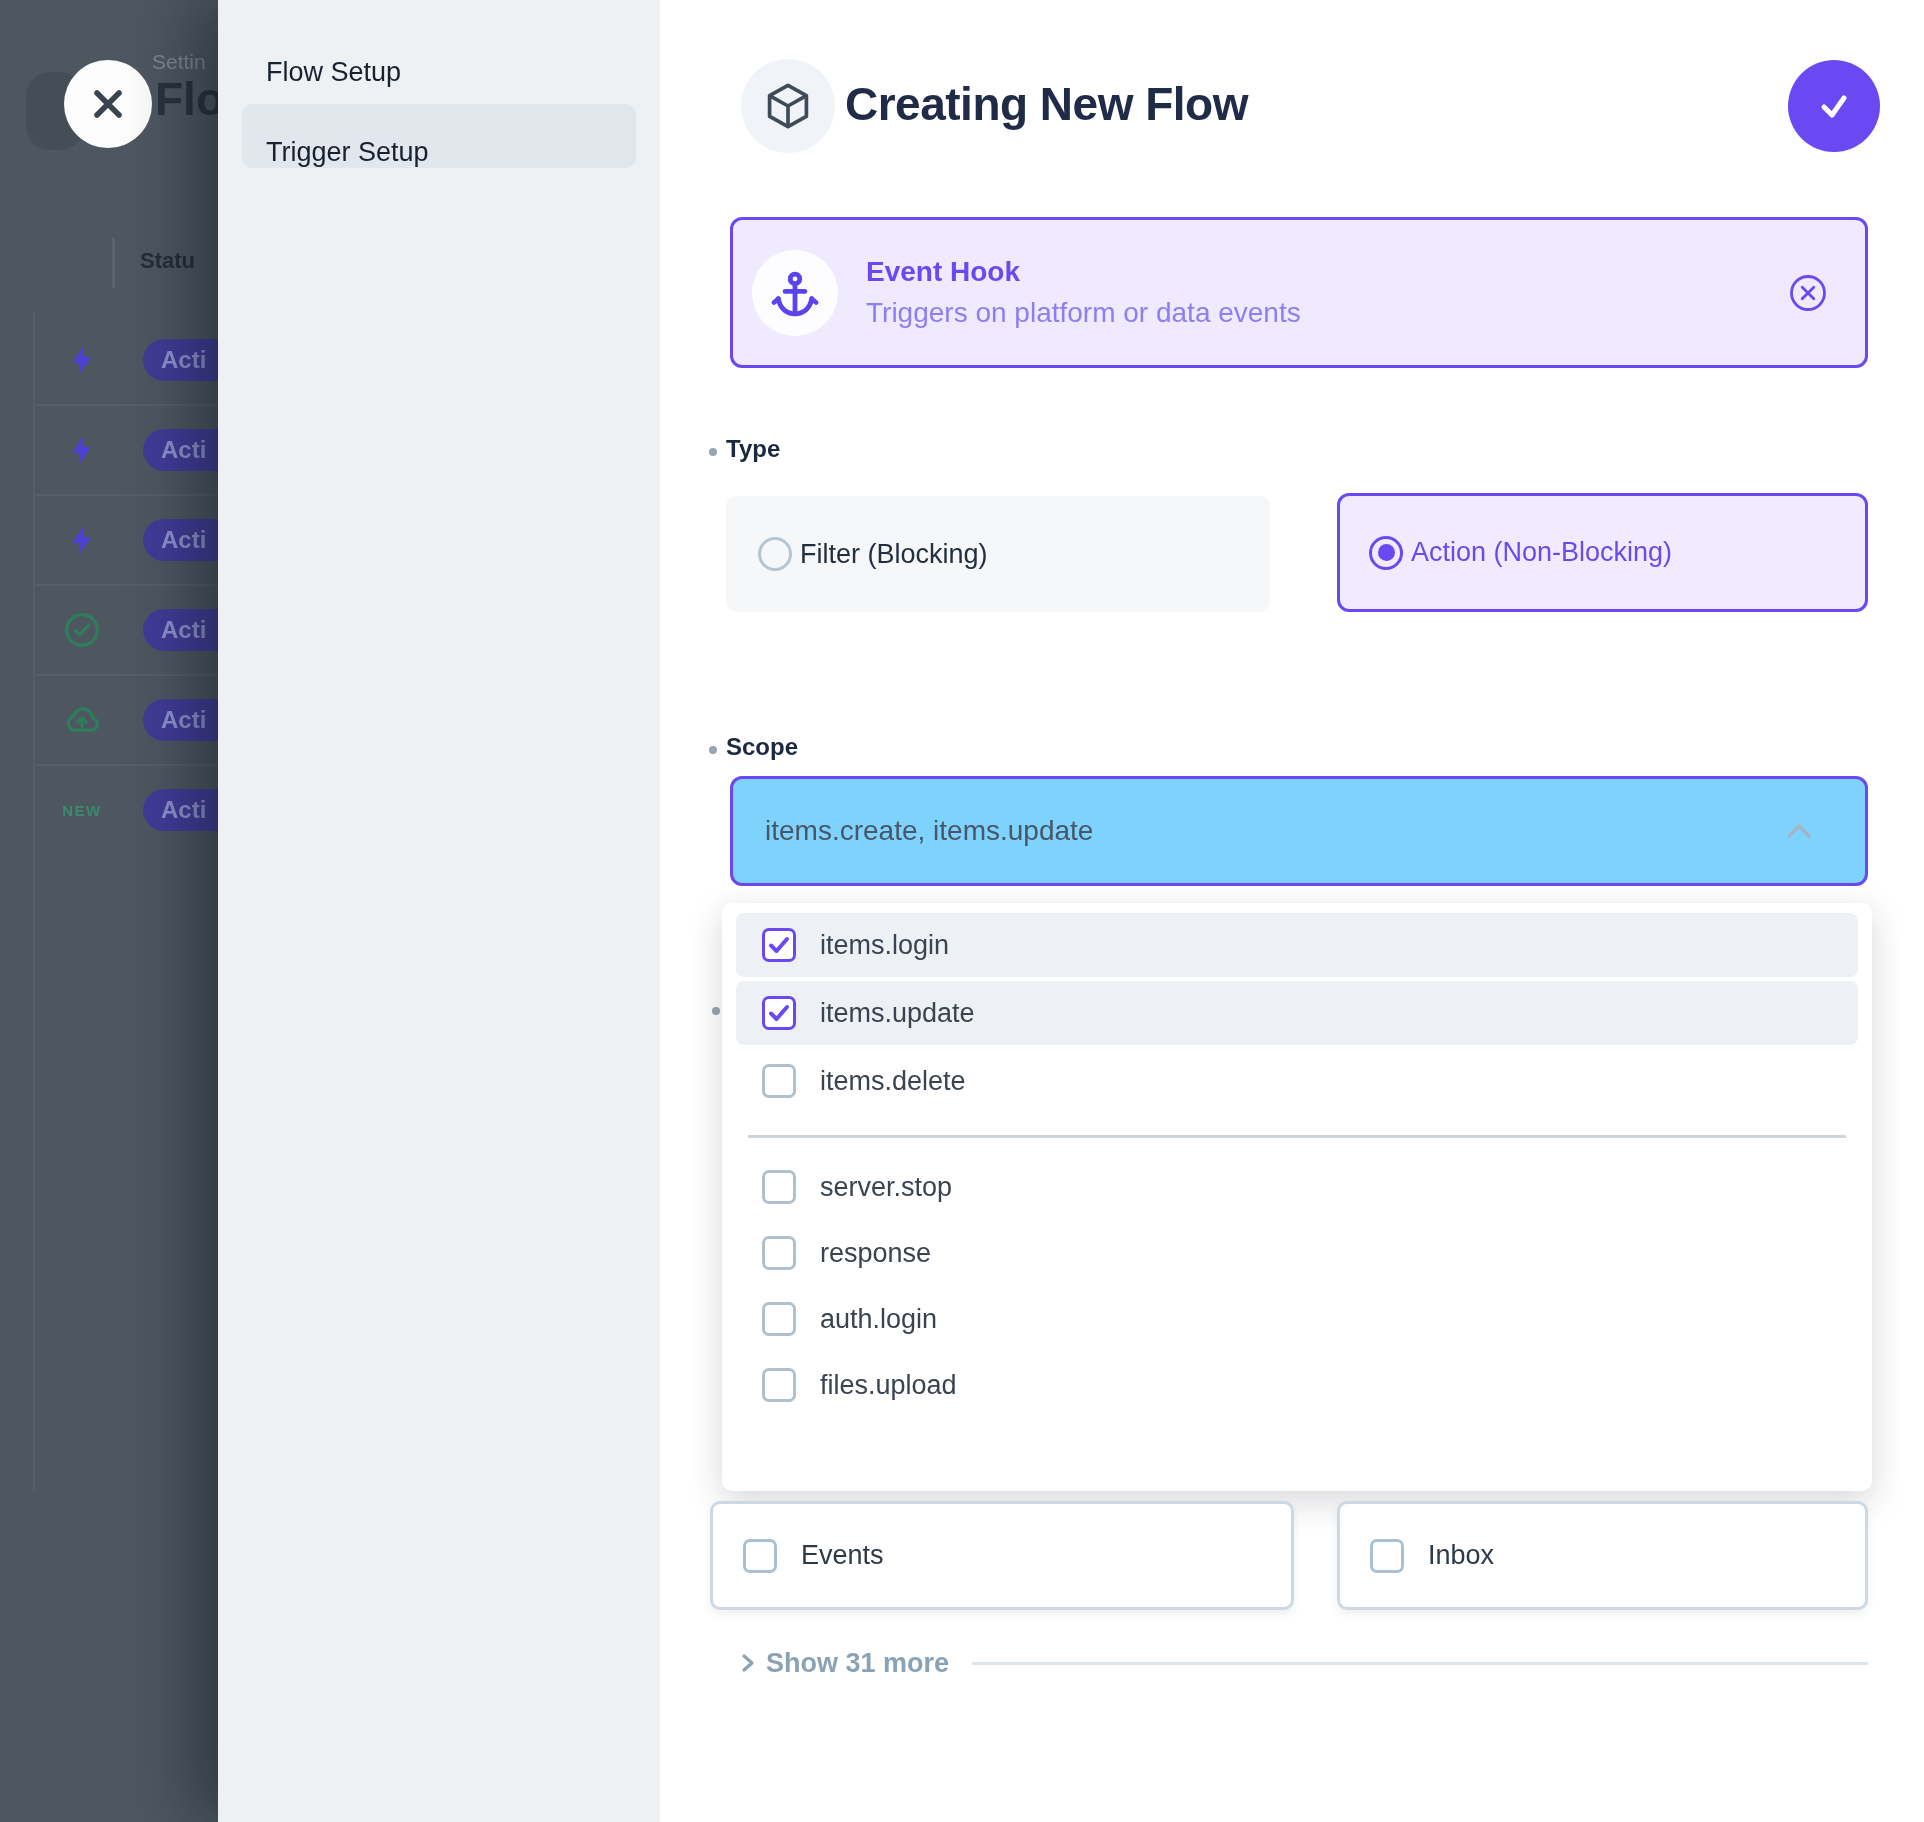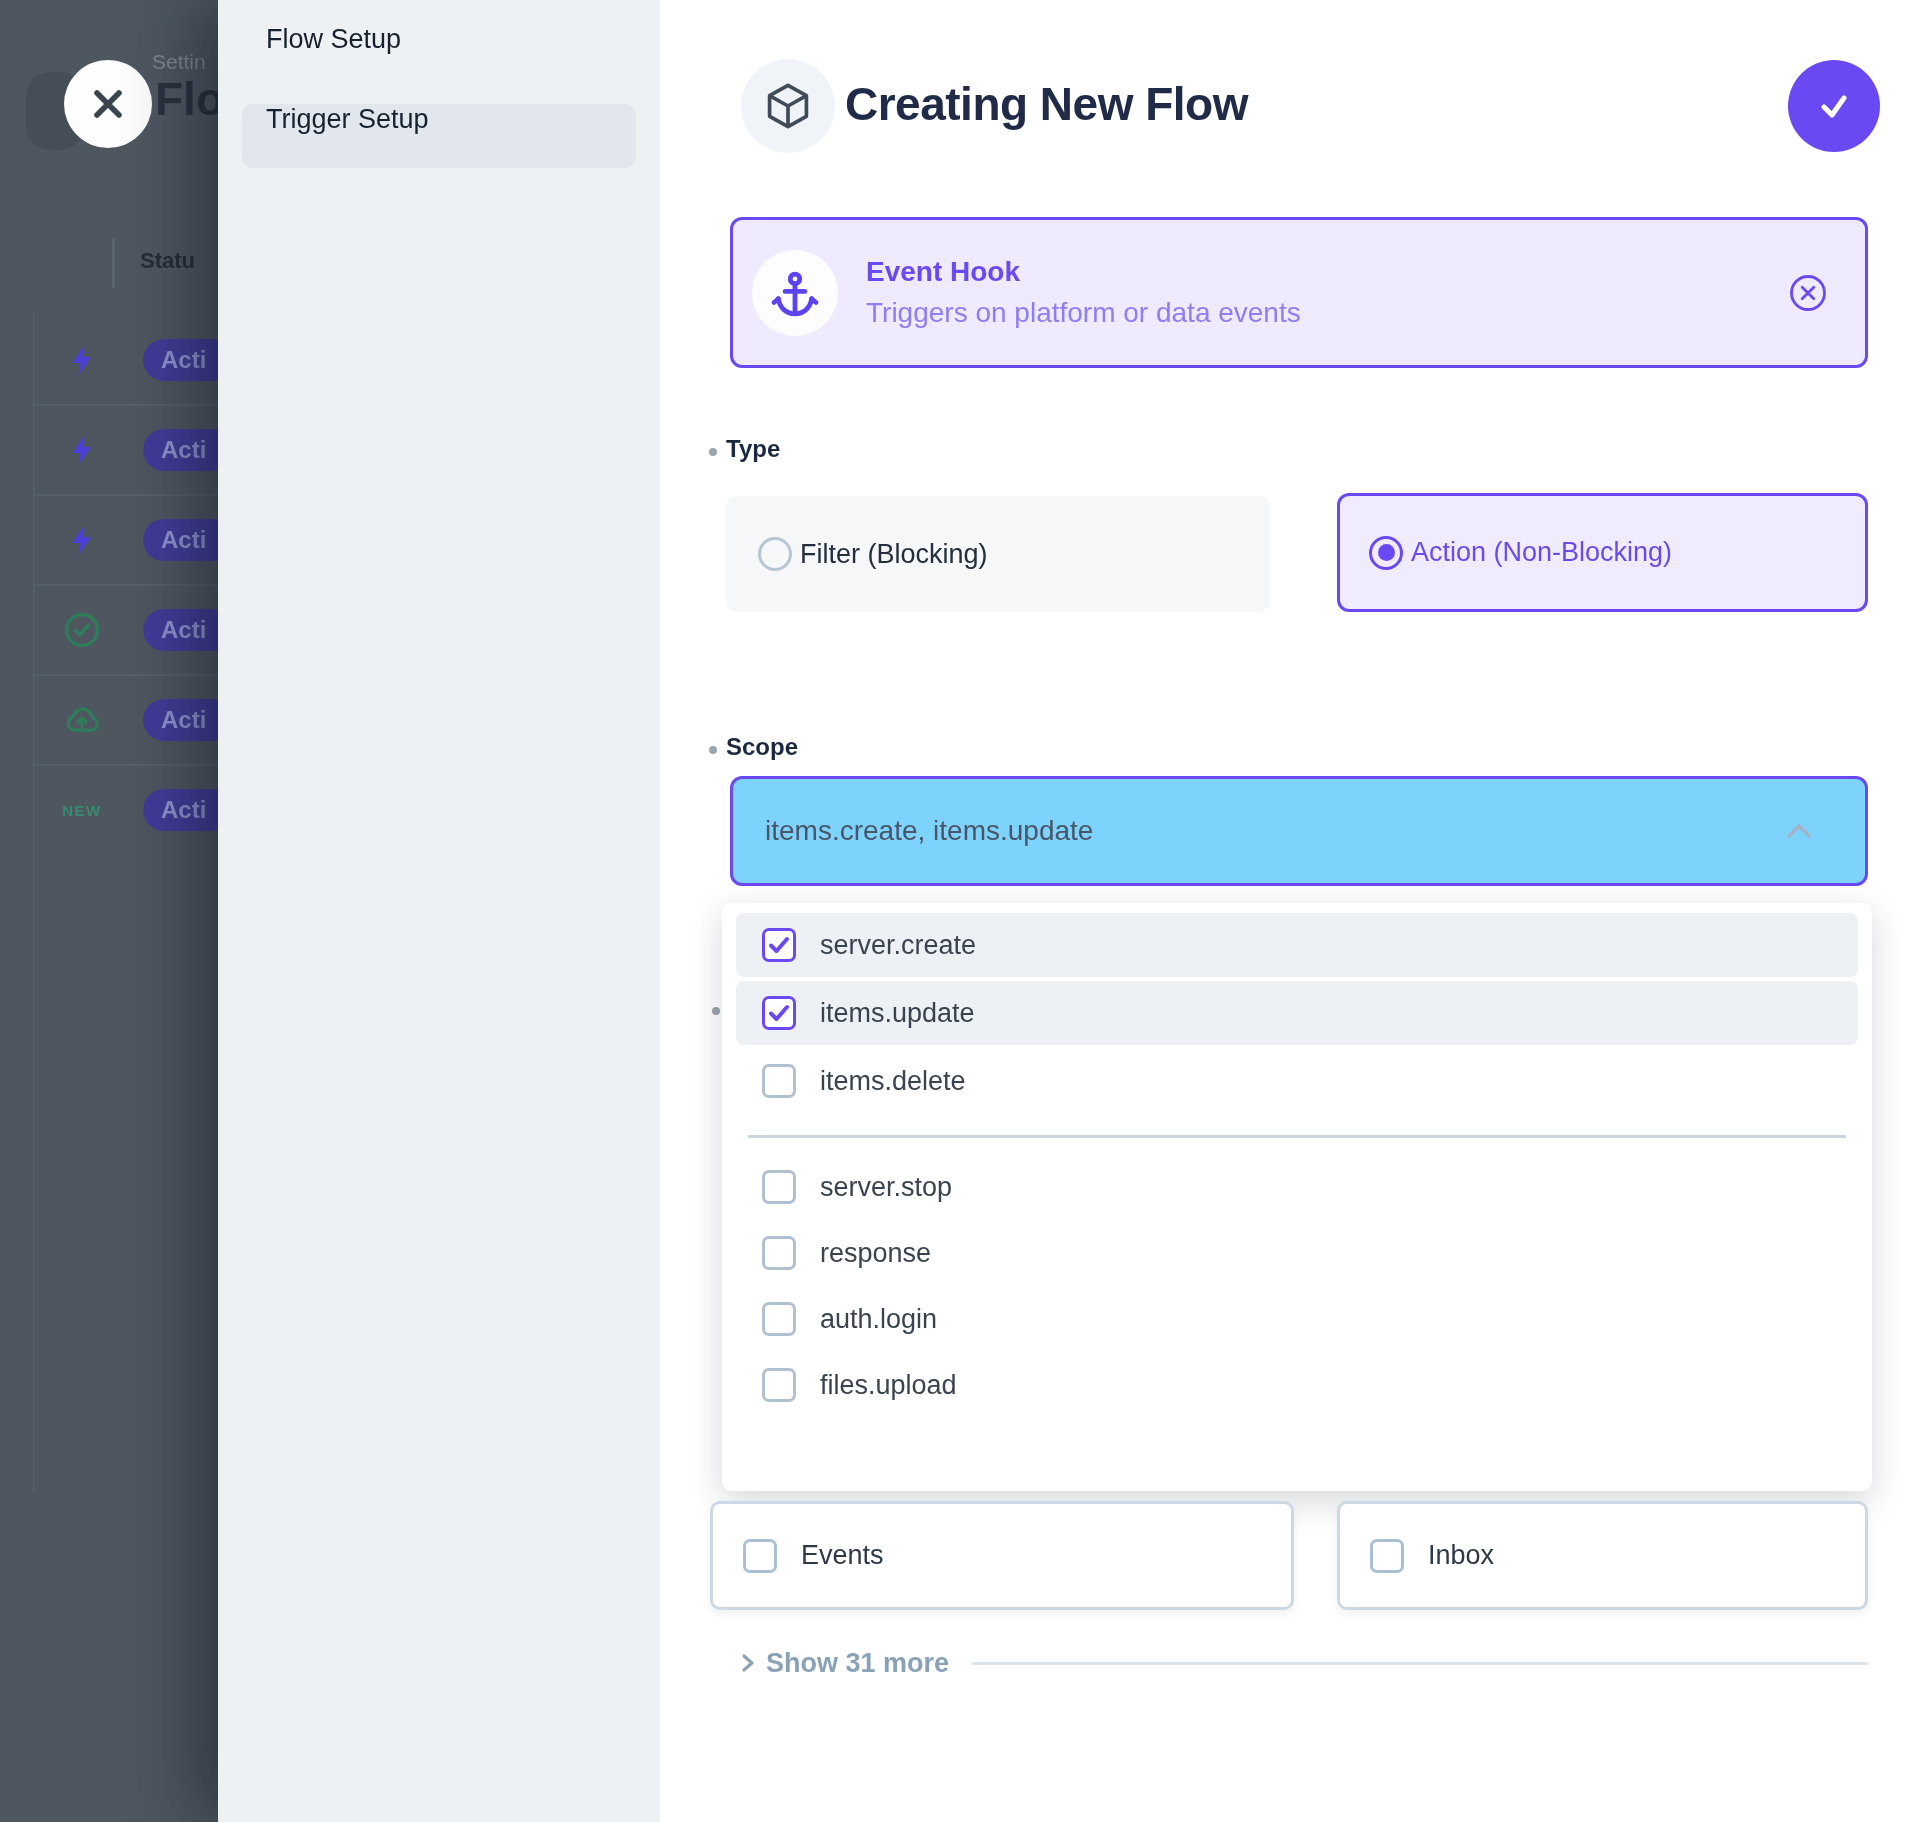--- a/index.html
+++ b/index.html
@@ -26,21 +26,21 @@
     width:44px; display:flex; justify-content:center; }
   .pill { position:absolute; left:143px; top:0; width:96px; height:42px; border-radius:21px;
     background:#403c97; color:#8e92cf; font-size:24px; font-weight:600;
     line-height:42px; padding-left:18px; white-space:nowrap; overflow:hidden; }
   .new-txt { font-size:15px; font-weight:bold; letter-spacing:1.5px; color:#3a8a70; }
   
   .drawer { position:absolute; left:218px; top:0; width:1706px; height:1822px;
     box-shadow:-24px 0 60px rgba(12,18,28,0.45); }
   .side { position:absolute; left:0; top:0; width:442px; height:1822px; background:#eef1f4; }
   .side-item { position:absolute; left:24px; width:394px; height:64px; border-radius:10px;
-    display:flex; align-items:flex-start; padding-left:24px;
+    display:flex; align-items:flex-end; padding-left:24px;
     font-size:27px; color:#17212f; font-weight:500; white-space:nowrap; }
   .side-item.active { background:#e2e7ee; }
   .main { position:absolute; left:442px; top:0; width:1264px; height:1822px; background:#ffffff; }
   
   .hdr-icon { position:absolute; left:81px; top:59px; width:94px; height:94px; border-radius:50%;
     background:#f0f4f8; display:flex; align-items:center; justify-content:center; }
   .hdr-title { position:absolute; left:185px; top:77px; font-size:46px; font-weight:bold;
     color:#1f2b47; letter-spacing:-0.5px; white-space:nowrap; }
   .save-btn { position:absolute; left:1128px; top:60px; width:92px; height:92px; border-radius:50%;
     background:#6b49f2; display:flex; align-items:center; justify-content:center; cursor:pointer; }
@@ -259,21 +259,21 @@
 
       <div class="hidden-dot"></div>
 
       <div class="dropdown">
         <div class="dd-row checked">
           <span class="chk on">
             <svg width="26" height="26" viewBox="0 0 26 26">
                 <path d="M5 13.5 l5.5 5.5 L21 7" fill="none" stroke="#6b49f2" stroke-width="4" stroke-linecap="round" stroke-linejoin="round"></path>
               </svg>
           </span>
-          <span class="lbl">server.create</span>
+          <span class="lbl">items.login</span>
         </div>
         <div class="dd-row checked">
           <span class="chk on">
             <svg width="26" height="26" viewBox="0 0 26 26">
                 <path d="M5 13.5 l5.5 5.5 L21 7" fill="none" stroke="#6b49f2" stroke-width="4" stroke-linecap="round" stroke-linejoin="round"></path>
               </svg>
           </span>
           <span class="lbl">items.update</span>
         </div>
         <div class="dd-row">

